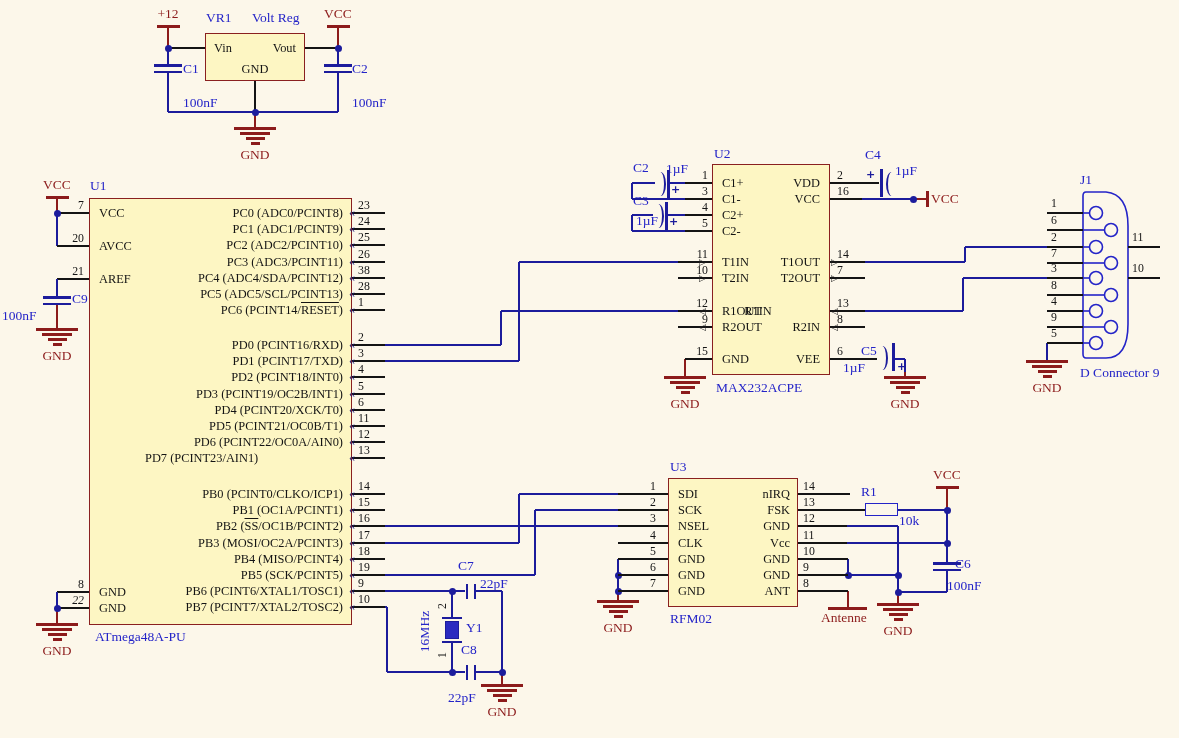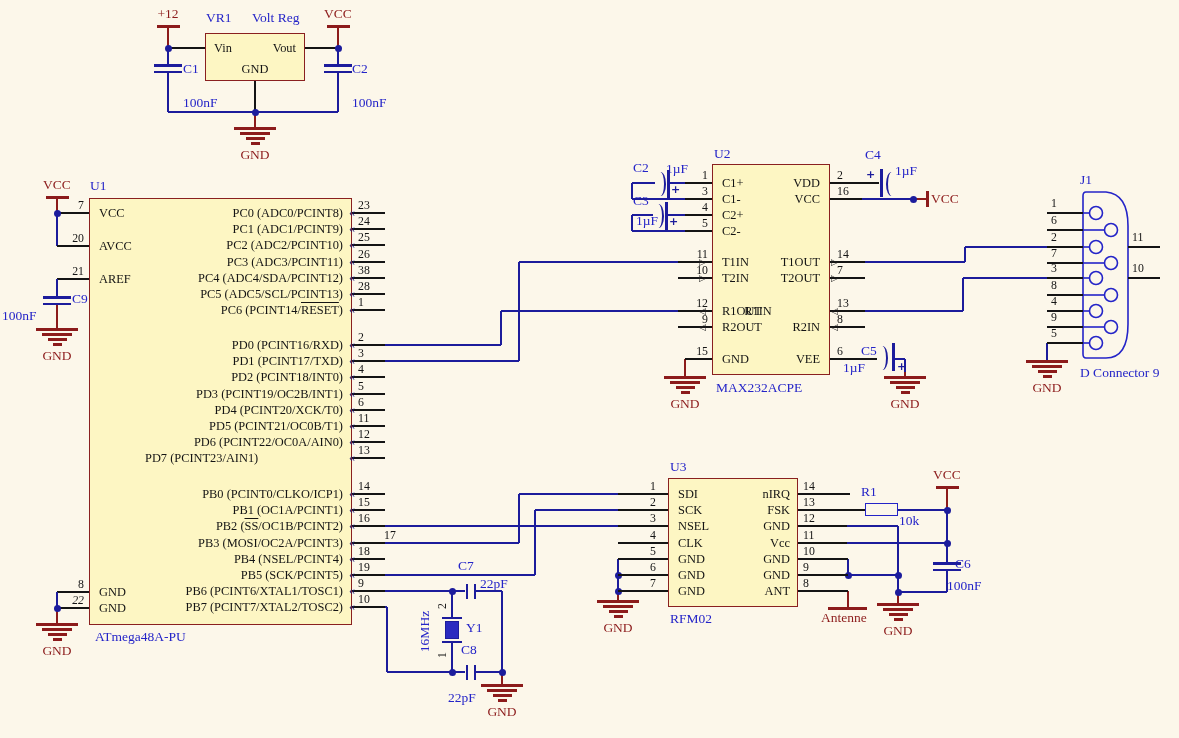--- a/index.html
+++ b/index.html
@@ -356,26 +356,26 @@
     <div class="w wk" style="left: 352px; top: 509.2px; width: 33px; height: 1.6px;"></div>
     <div class="arr1" style="left: 349px; top: 502px;">«</div>
     <div class="pnum" style="left: 358px; top: 495px;">15</div>
     <div class="pname rgt" style="left: 145px; top: 502px; width: 198px; text-align: right;">PB1 (OC1A/PCINT1)</div>
     <div class="w wk" style="left: 352px; top: 525.2px; width: 33px; height: 1.6px;"></div>
     <div class="arr1" style="left: 349px; top: 518px;">«</div>
     <div class="pnum" style="left: 358px; top: 511px;">16</div>
     <div class="pname rgt" style="left: 145px; top: 518px; width: 198px; text-align: right;">PB2 (<span class="ovl">SS</span>/OC1B/PCINT2)</div>
     <div class="w wk" style="left: 352px; top: 542.2px; width: 33px; height: 1.6px;"></div>
     <div class="arr1" style="left: 349px; top: 535px;">«</div>
-    <div class="pnum" style="left: 358px; top: 528px; margin-left: 26px;">17</div>
+    <div class="pnum" style="left: 358px; top: 528px;">17</div>
     <div class="pname rgt" style="left: 145px; top: 535px; width: 198px; text-align: right;">PB3 (MOSI/OC2A/PCINT3)</div>
     <div class="w wk" style="left: 352px; top: 558.2px; width: 33px; height: 1.6px;"></div>
     <div class="arr1" style="left: 349px; top: 551px;">«</div>
     <div class="pnum" style="left: 358px; top: 544px;">18</div>
-    <div class="pname rgt" style="left: 145px; top: 551px; width: 198px; text-align: right;">PB4 (NSEL/PCINT4)</div>
+    <div class="pname rgt" style="left: 145px; top: 551px; width: 198px; text-align: right;">PB4 (MISO/PCINT4)</div>
     <div class="w wk" style="left: 352px; top: 574.2px; width: 33px; height: 1.6px;"></div>
     <div class="arr1" style="left: 349px; top: 567px;">«</div>
     <div class="pnum" style="left: 358px; top: 560px;">19</div>
     <div class="pname rgt" style="left: 145px; top: 567px; width: 198px; text-align: right;">PB5 (SCK/PCINT5)</div>
     <div class="w wk" style="left: 352px; top: 590.2px; width: 33px; height: 1.6px;"></div>
     <div class="arr1" style="left: 349px; top: 583px;">«</div>
     <div class="pnum" style="left: 358px; top: 576px;">9</div>
     <div class="pname rgt" style="left: 145px; top: 583px; width: 198px; ">PB6 (PCINT6/XTAL1/TOSC1)</div>
     <div class="w wk" style="left: 352px; top: 606.2px; width: 33px; height: 1.6px;"></div>
     <div class="arr1" style="left: 349px; top: 599px;">«</div>

